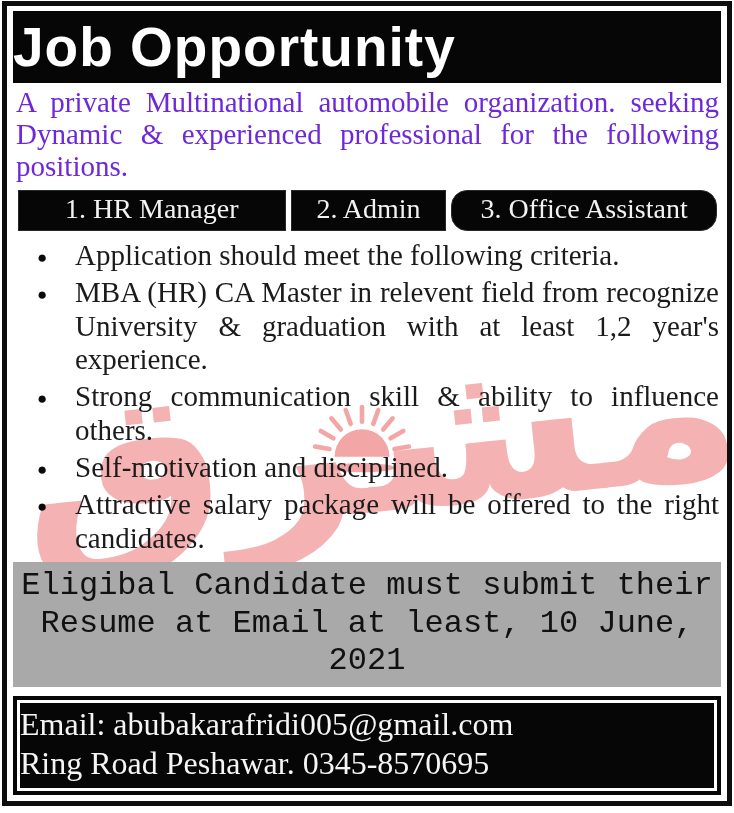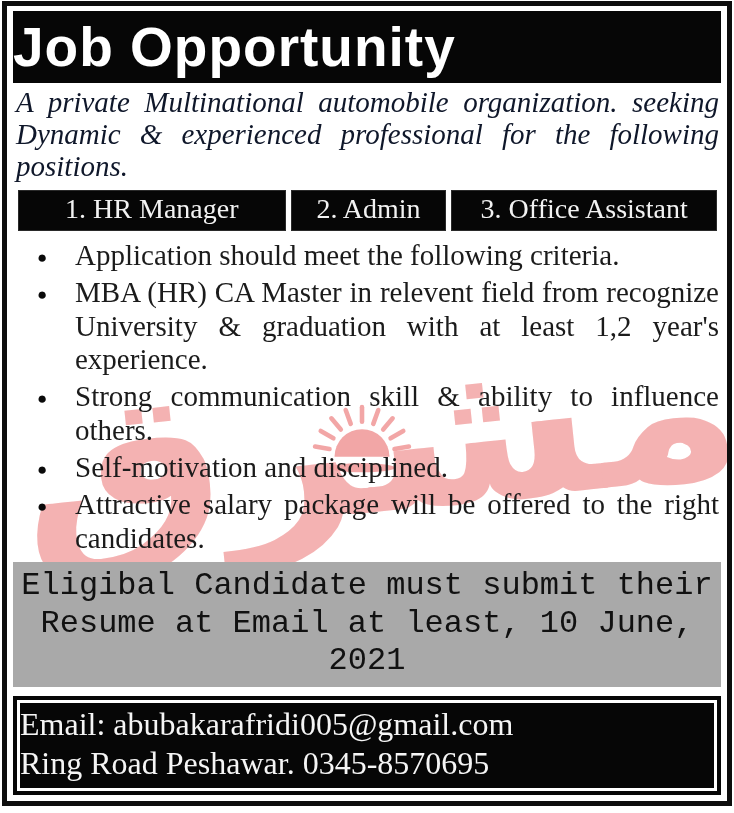--- a/index.html
+++ b/index.html
@@ -18,34 +18,34 @@
     margin:5px 6px 0 6px;height:72px;background:var(--banner-bg,#060606);
     display:flex;align-items:center;justify-content:flex-start;
   }
   .title-banner .title-text{
     font-family:"Liberation Sans", sans-serif;font-weight:bold;
     font-size:55px;color:#fff;letter-spacing:1px;white-space:nowrap;
   }
   
   .intro{
     margin:4px 8px 0 9px;font-size:29px;line-height:1.1;
-    text-align:justify;color:#0f172a;font-style:italic;
+    text-align:justify;color:#6d28d9;
   }
   
   .positions-bar{
     display:flex;gap:5px;margin:7px 10px 4px 11px;
   }
   .position-cell{
     background:var(--banner-bg,#060606);color:#f2f2f2;
     font-size:28px;text-align:center;padding:2px 0 5px 0;
     border:1px solid #2a2a2a;white-space:nowrap;overflow:hidden;
   }
   .position-cell.c0{flex:0 0 38.0%;}
   .position-cell.c1{flex:0 0 22.0%;}
-  .position-cell.c2{flex:1 1 auto;}
+  .position-cell.c2{flex:1 1 auto;border-radius:16px;}
   
   .criteria-list{
     list-style:none;margin:8px 0 0 0;padding:0 8px 0 0;
     font-size:29px;line-height:1.17;color:#1b1b1b;
   }
   .criteria-list li{
     position:relative;padding-left:68px;margin-bottom:3px;text-align:justify;
   }
   .criteria-list .dot{
     position:absolute;left:30px;top:9px;font-size:17px;color:#0a0a0a;

